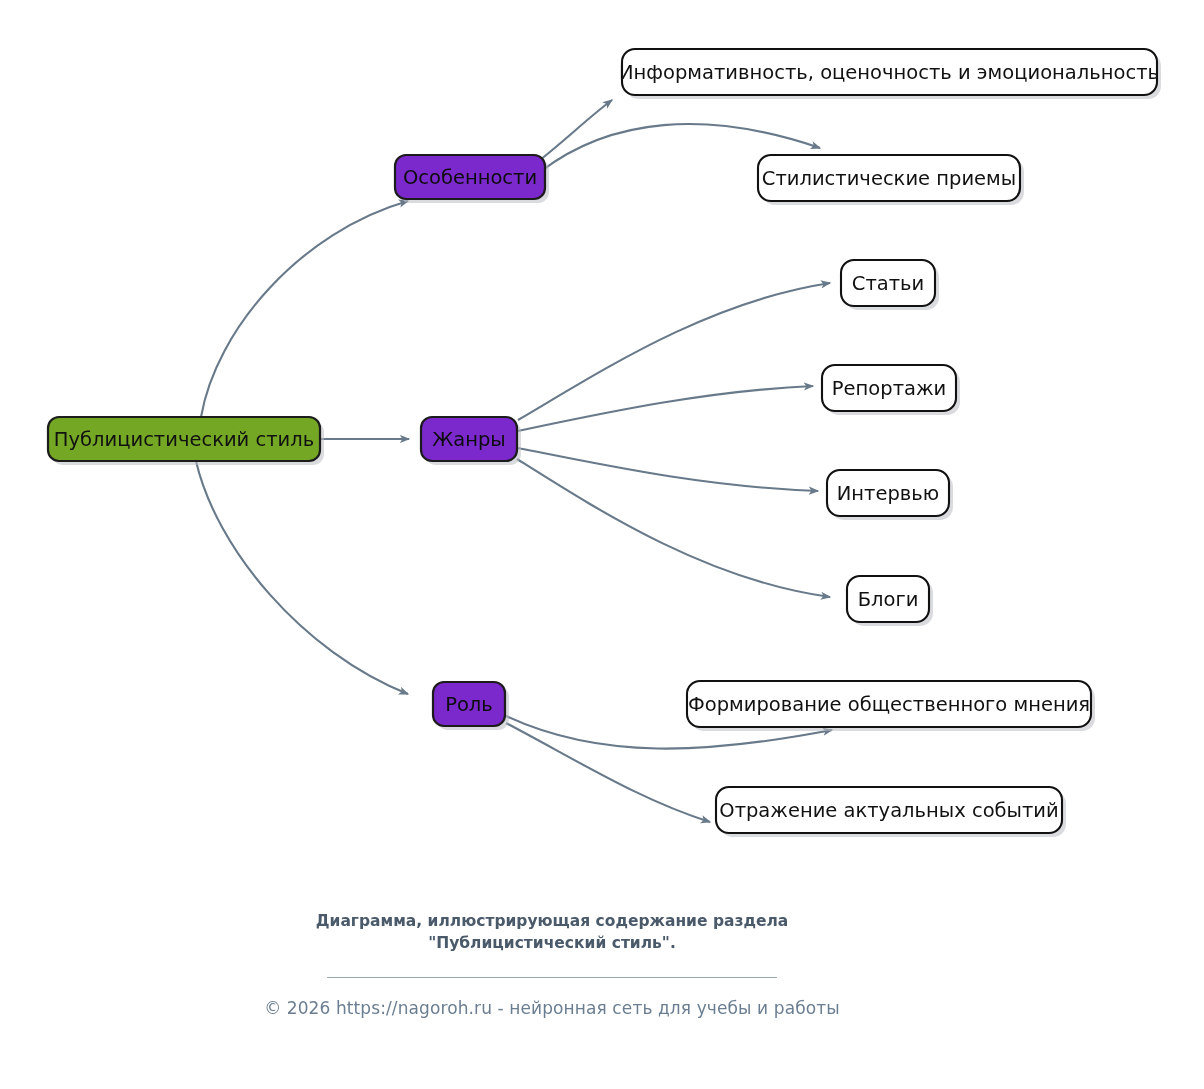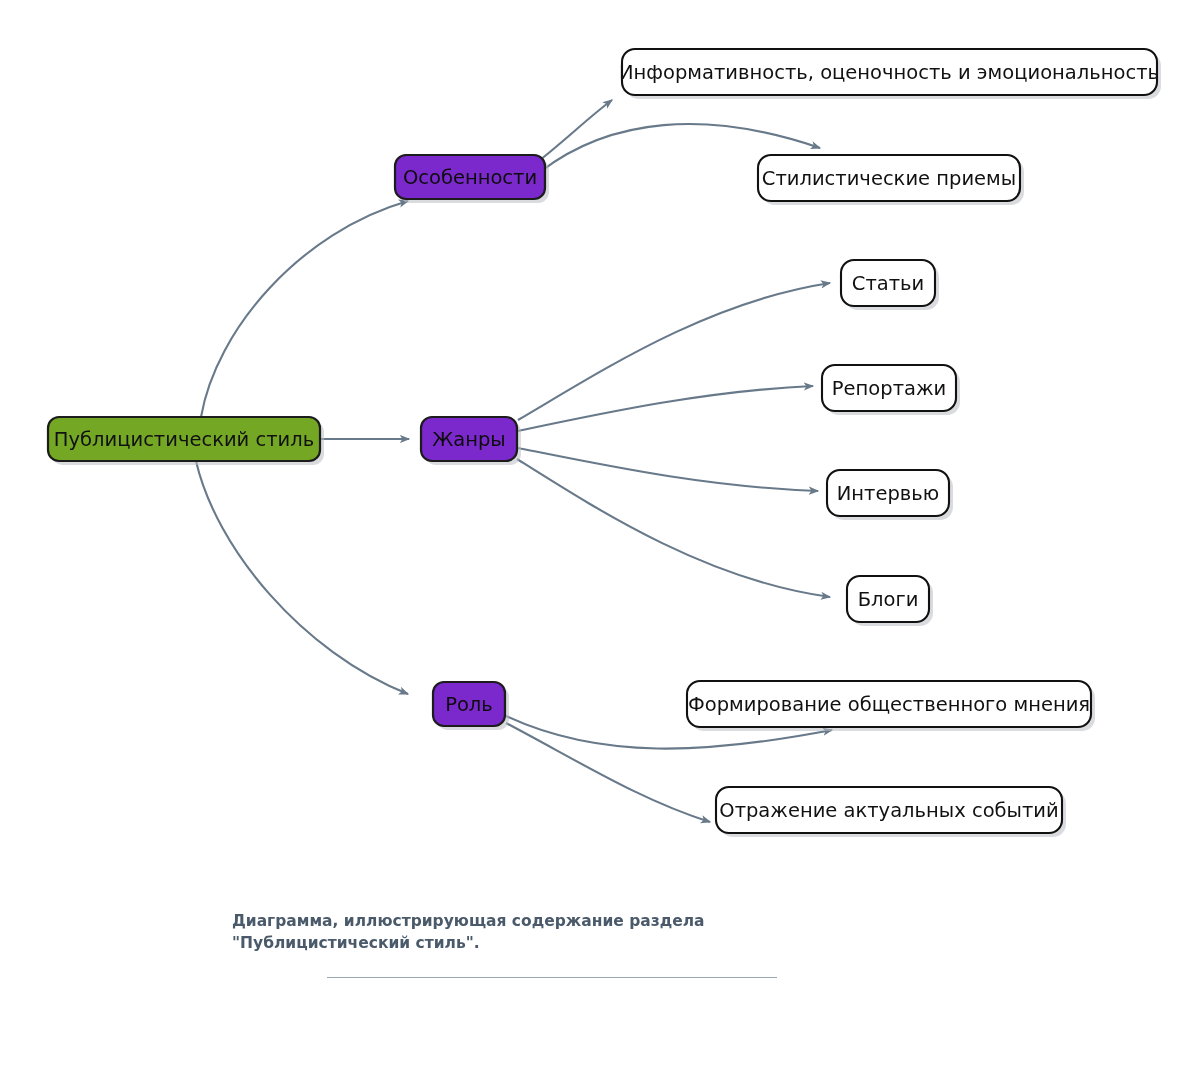--- a/index.html
+++ b/index.html
@@ -69,20 +69,21 @@
     fill: #b9bdc2;
     opacity: 0.55;
   }
 
   
   #footer-block {
     position: absolute;
     left: 0;
     top: 910px;
     width: 1104px;
+    text-align: center;
   }
   #caption-text {
     font-family: "DejaVu Sans", "Liberation Sans", sans-serif;
     font-size: 15.5px;
     font-weight: bold;
     color: #4a5a6a;
     line-height: 1.45;
     margin: 0 auto;
     width: 640px;
   }
@@ -206,13 +207,14 @@
     </g>
   </svg>
 </div>
 
 <div id="footer-block">
   <div id="caption-text">
     <span>Диаграмма, иллюстрирующая содержание раздела</span>
     <span id="caption-line2">"Публицистический стиль".</span>
   </div>
   <div id="footer-divider"></div>
+  <div id="footer-credit">© 2026 https://nagoroh.ru - нейронная сеть для учебы и работы</div>
 </div>
 
 </body></html>

